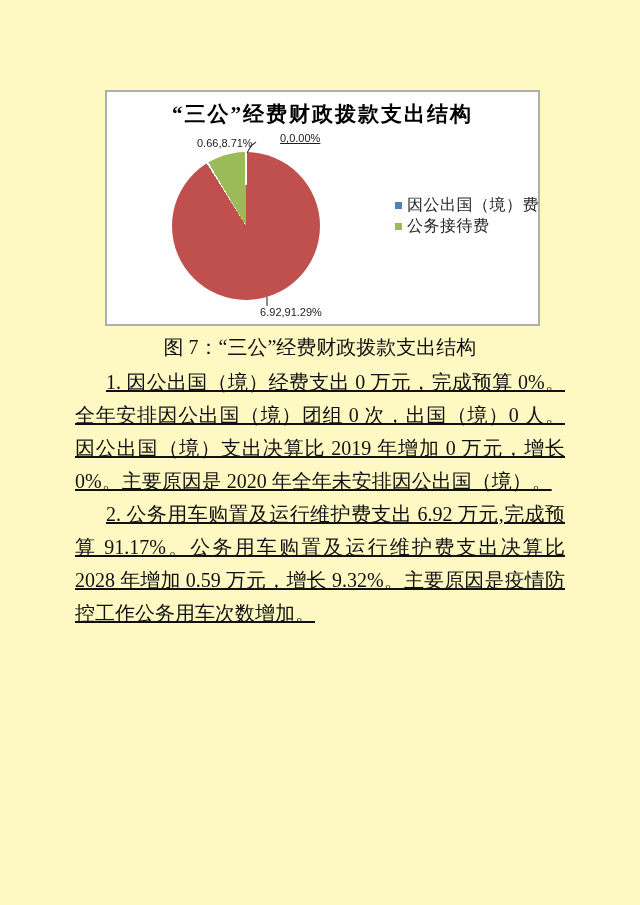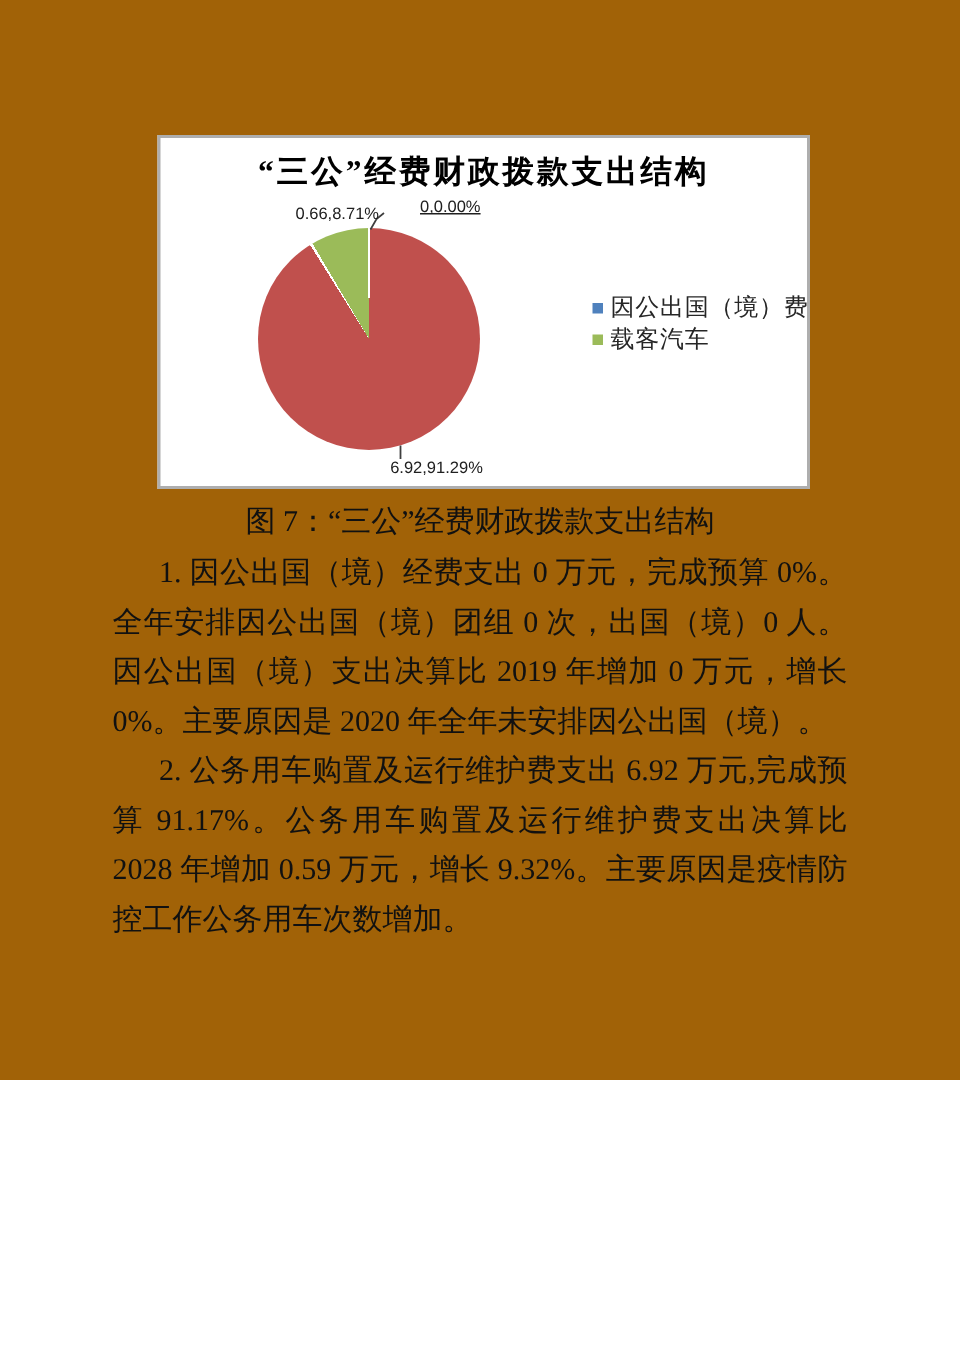--- a/index.html
+++ b/index.html
@@ -1,37 +1,37 @@
 <!DOCTYPE html>
 <html><head>
 <meta charset="utf-8">
 <style>
   html,body{margin:0;padding:0;background:#ffffff;}
   body{width:640px;height:905px;font-family:"Liberation Serif", serif;color:#1a1a1a;}
-  .page{position:relative;width:640px;height:720px;overflow:hidden;background:#a16207;}
+  .page{position:relative;width:640px;height:905px;overflow:hidden;background:#fef9c3;}
 
   
   .chartbox{position:absolute;left:105px;top:90px;width:431px;height:232px;border:2px solid #aeaeae;background:#ffffff;}
   .chart-title{position:absolute;top:8px;left:0;right:0;text-align:center;font-size:21px;font-weight:700;letter-spacing:2px;color:#000000;white-space:nowrap;}
   .pie{position:absolute;left:65px;top:60px;width:148px;height:148px;border-radius:50%;}
   .leaders{position:absolute;left:0;top:0;width:431px;height:232px;pointer-events:none;}
   .dlabel{position:absolute;font-family:"Liberation Sans", sans-serif;font-size:11px;color:#202020;white-space:nowrap;padding-left:24px;}
   .dl-reception{left:66px;top:45px;}
   .dl-abroad{left:149px;top:40px;text-decoration:underline;}
   .dl-vehicle{left:126px;top:214px;width:68px;text-align:center;}
 
   .legend{position:absolute;left:288px;top:103px;}
   .lrow{display:flex;align-items:center;height:21px;}
   .lsq{width:7px;height:7px;margin-right:5px;flex:0 0 auto;}
   .ltext{font-size:16px;letter-spacing:0.5px;color:#262626;white-space:nowrap;}
 
   .caption{position:absolute;top:334px;left:75px;width:490px;text-align:center;font-size:20px;color:#111111;white-space:nowrap;}
 
   .bodytext{position:absolute;top:366px;left:75px;width:490px;font-size:20px;line-height:33px;text-align:justify;text-justify:inter-ideograph;color:#111111;}
-  .bodytext p{margin:0;text-indent:31px;}
+  .bodytext p{margin:0;text-indent:31px;text-decoration:underline;}
 </style>
 </head>
 <body>
 
 <div class="page">
 
   <div class="chartbox">
     <div class="chart-title">“三公”经费财政拨款支出结构</div>
 
     <div class="pie" id="pie" style="background: conic-gradient(rgb(255, 255, 255) 0deg, rgb(255, 255, 255) 0.7deg, rgb(192, 80, 77) 0.7deg, rgb(192, 80, 77) 327.944deg, rgb(255, 255, 255) 327.944deg, rgb(255, 255, 255) 328.644deg, rgb(255, 255, 255) 328.644deg, rgb(255, 255, 255) 329.344deg, rgb(155, 187, 89) 329.344deg, rgb(155, 187, 89) 359.3deg, rgb(255, 255, 255) 359.3deg, rgb(255, 255, 255) 360deg);"></div>
@@ -45,21 +45,21 @@
     <div class="dlabel dl-abroad">0,0.00%</div>
     <div class="dlabel dl-vehicle">6.92,91.29%</div>
 
     <div class="legend">
       <div class="lrow">
         <span class="lsq" style="background: rgb(79, 129, 189);"></span>
         <span class="ltext">因公出国（境）费</span>
       </div>
       <div class="lrow">
         <span class="lsq" style="background: rgb(155, 187, 89);"></span>
-        <span class="ltext">载客汽车</span>
+        <span class="ltext">公务接待费</span>
       </div>
     </div>
   </div>
 
   <div class="caption">图 7：“三公”经费财政拨款支出结构</div>
 
   <div class="bodytext">
     <p>1. 因公出国（境）经费支出 0 万元，完成预算 0%。全年安排因公出国（境）团组 0 次，出国（境）0 人。因公出国（境）支出决算比 2019 年增加 0 万元，增长 0%。主要原因是 2020 年全年未安排因公出国（境）。</p>
     <p>2. 公务用车购置及运行维护费支出 6.92 万元,完成预算 91.17%。公务用车购置及运行维护费支出决算比 2028 年增加 0.59 万元，增长 9.32%。主要原因是疫情防控工作公务用车次数增加。</p>
   </div>

